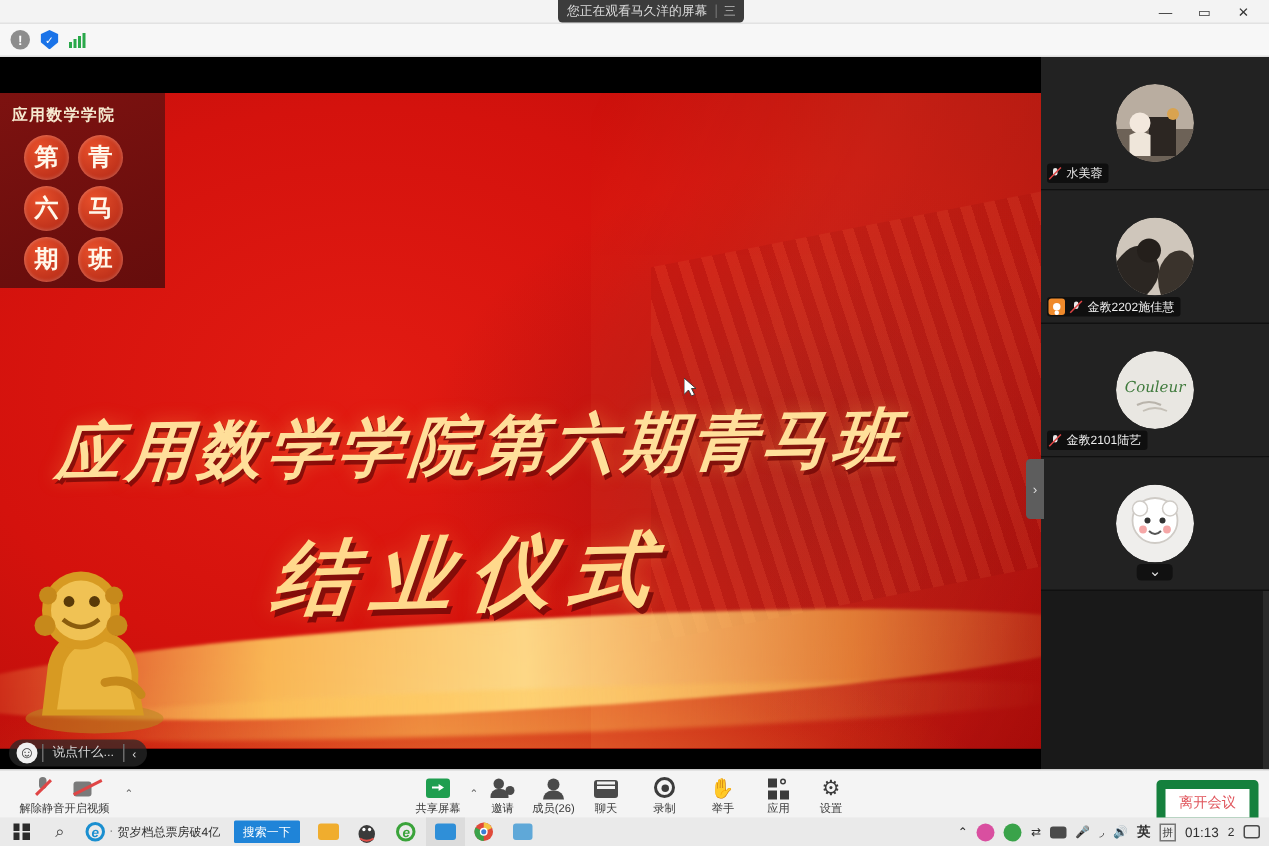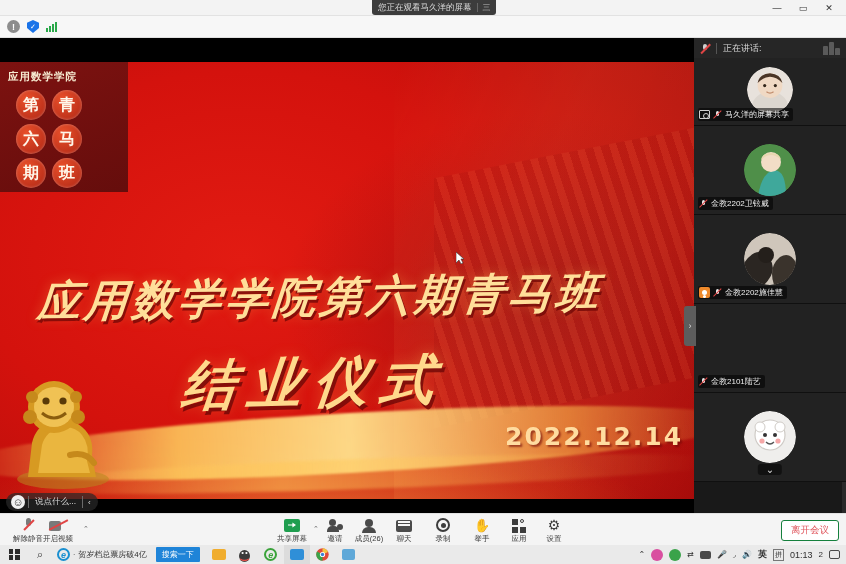--- a/index.html
+++ b/index.html
@@ -93,21 +93,21 @@
     background:linear-gradient(92deg, rgba(255,205,90,0) 0%, rgba(255,208,96,.85) 28%, rgba(255,225,140,.95) 50%, rgba(255,200,80,.55) 78%, rgba(255,190,60,0) 100%);
     transform:rotate(-3.2deg); filter:blur(1.2px); border-radius:50%;
   }
   .ribbon2 {
     position:absolute; left:-20px; bottom:10px; width:760px; height:30px;
     background:linear-gradient(92deg, rgba(255,190,70,0) 5%, rgba(255,200,90,.55) 40%, rgba(255,190,70,0) 95%);
     transform:rotate(-2deg); filter:blur(1.5px); border-radius:50%;
   }
 
   .logo-box {
-    position:absolute; left:0; top:0; width:128px; height:130px;
+    position:absolute; left:0; top:0; width:110px; height:130px;
     background:linear-gradient(160deg,#7d1210 0%,#650d0c 100%);
     padding:8px 6px 6px 8px;
   }
   .logo-title { color:#f6ead0; font-size:10.5px; letter-spacing:1px; font-weight:bold;
                 font-family:"DejaVu Sans",sans-serif; white-space:nowrap; }
   .seal-grid { margin-top:6px; display:grid; grid-template-columns:repeat(2,30px); gap:4px 6px; padding-left:8px;}
   .seal {
     width:30px; height:30px; border-radius:50%;
     background:radial-gradient(circle at 35% 30%, #e8502b, #c0321b 70%, #9b2412 100%);
     color:#fff7ea; font-size:16px; font-weight:bold; line-height:30px; text-align:center;
@@ -242,21 +242,21 @@
   .ic-rec::after{content:"";position:absolute;left:2.5px;top:2.5px;width:5px;height:5px;border-radius:50%;background:#3c3c3c;}
   .ic-hand { font-size:13px; color:#3c3c3c; line-height:13px;}
   .ic-apps { width:14px;height:13px; position:relative;}
   .ic-apps span{position:absolute;width:6px;height:6px;background:#3c3c3c;}
   .ic-apps span:nth-child(1){left:0;top:0;}
   .ic-apps span:nth-child(2){left:8px;top:0;border-radius:50%;background:none;border:1.6px solid #3c3c3c;width:4px;height:4px;}
   .ic-apps span:nth-child(3){left:0;top:8px;}
   .ic-apps span:nth-child(4){left:8px;top:8px;}
   .ic-gear { font-size:14px; color:#3c3c3c; line-height:14px;}
   .leave-btn {
-    position:absolute; right:7px; top:6px; border:1px solid #15803d; color:#e0555c;
+    position:absolute; right:7px; top:6px; border:6px solid #15803d; color:#e0555c;
     background:#fff; font-size:9.5px; padding:3px 9px; border-radius:3px;
   }
 
   
   .taskbar {
     position:absolute; left:0; top:545px; width:846px; height:19px;
     background:#eaeaea; display:flex; align-items:center;
   }
   .tb-start { width:28px; height:19px; display:flex;align-items:center;justify-content:center;}
   .win-logo { width:11px;height:11px; display:grid; grid-template-columns:1fr 1fr; grid-gap:1.4px;}
@@ -326,21 +326,20 @@
           <div class="seal">青</div>
           <div class="seal">六</div>
           <div class="seal">马</div>
           <div class="seal">期</div>
           <div class="seal">班</div>
         </div>
       </div>
 
       <div class="slide-title">应用数学学院第六期青马班</div>
       <div class="slide-sub">结业仪式</div>
-      <div class="slide-date">2022.12.14</div>
 
       <svg class="lion" viewBox="0 0 110 140">
         <ellipse cx="55" cy="128" rx="46" ry="10" fill="#b8891f" opacity=".55"></ellipse>
         <path d="M20 126 L24 92 Q28 74 45 70 Q62 66 74 76 Q86 86 84 104 L88 126 Z" fill="#d79a22"></path>
         <path d="M30 122 L34 94 Q38 80 52 77 Q66 74 74 84 Q82 94 79 110 L82 122 Z" fill="#eab63f"></path>
         <circle cx="46" cy="56" r="26" fill="#d79a22"></circle>
         <circle cx="46" cy="56" r="20" fill="#f0c254"></circle>
         <circle cx="38" cy="50" r="3.6" fill="#5a3a08"></circle>
         <circle cx="55" cy="50" r="3.6" fill="#5a3a08"></circle>
         <path d="M34 62 Q46 72 58 62" stroke="#8a5c0d" stroke-width="3" fill="none"></path>
@@ -359,86 +358,67 @@
     <div class="chat-bar">
       <div class="smiley">☺</div>
       <div class="chat-ph">说点什么...</div>
       <div class="chat-collapse">‹</div>
     </div>
 
     <div class="panel-arrow">›</div>
   </div>
 
   <div class="rail">
-    <div class="speaking-bar">
-      <span class="mic-mute"></span>
-      <span class="vsep"></span>
-      <span>正在讲话:</span>
-      <span class="wave">
-        <span style="height:9px"></span>
-          <span style="height:13px"></span>
-          <span style="height:7px"></span>
-      </span>
-    </div>
     <div class="rail-track"></div>
     <div class="rail-scroll"></div>
-
-    <div class="tile first">
-      <div class="avatar">
-        <svg viewBox="0 0 52 52">
-            <circle cx="26" cy="26" r="26" fill="#e8e2dc"></circle>
-          <ellipse cx="26" cy="44" rx="20" ry="16" fill="#dcd6cf"></ellipse>
-          <circle cx="26" cy="21" r="14" fill="#f0d9c4"></circle>
-          <path d="M12 18 Q26 4 40 18 Q38 8 26 7 Q14 8 12 18" fill="#4a3526"></path>
-          <circle cx="20" cy="21" r="1.8" fill="#33271c"></circle>
-            <circle cx="32" cy="21" r="1.8" fill="#33271c"></circle>
-          <path d="M22 28 Q26 31 30 28" stroke="#c08a6a" stroke-width="1.4" fill="none"></path>
-        </svg>
-      </div>
-      <div class="nameplate">
-        <span class="badge-share"></span>
-        <span class="mini-mic"></span>
-        <span class="np-text">马久洋的屏幕共享</span>
-      </div>
-    </div>
 
 
     <div class="tile">
       <div class="avatar">
         <svg viewBox="0 0 52 52">
-            <circle cx="26" cy="26" r="26" fill="#3e7a3c"></circle>
-          <circle cx="26" cy="26" r="26" fill="#57994f" opacity=".7"></circle>
-          <path d="M14 52 Q18 28 30 26 Q42 26 42 52 Z" fill="#3fa89b"></path>
-          <circle cx="27" cy="18" r="10" fill="#f2ddc6"></circle>
-          <path d="M17 16 Q27 6 37 16 Q36 9 27 9 Q18 9 17 16" fill="#e8d7b0"></path>
+            <circle cx="26" cy="26" r="26" fill="#b9ada0"></circle>
+          <rect x="0" y="30" width="52" height="22" fill="#6d6257"></rect>
+          <rect x="22" y="22" width="18" height="26" fill="#2c2622"></rect>
+          <circle cx="16" cy="26" r="7" fill="#f3e8dd"></circle>
+          <path d="M9 34 Q16 30 23 34 L23 48 L9 48 Z" fill="#efe6da"></path>
+          <circle cx="38" cy="20" r="4" fill="#d9a34f"></circle>
         </svg>
       </div>
       <div class="nameplate">
         <span class="mini-mic"></span>
-        <span class="np-text">金教2202卫铉威</span>
-      </div>
-    </div>
+        <span class="np-text">水美蓉</span>
+      </div>
+    </div>
+
 
     <div class="tile">
       <div class="avatar">
         <svg viewBox="0 0 52 52">
             <circle cx="26" cy="26" r="26" fill="#cfc6bb"></circle>
           <path d="M0 30 Q14 10 26 26 Q34 38 20 52 L0 52 Z" fill="#2b2622"></path>
           <path d="M30 52 Q24 34 36 24 Q46 18 52 30 L52 52 Z" fill="#3a332c"></path>
           <circle cx="22" cy="22" r="8" fill="#241f1b"></circle>
         </svg>
       </div>
       <div class="nameplate">
         <span class="badge-host"></span>
         <span class="mini-mic"></span>
         <span class="np-text">金教2202施佳慧</span>
       </div>
     </div>
 
     <div class="tile">
+      <div class="avatar">
+        <svg viewBox="0 0 52 52">
+            <circle cx="26" cy="26" r="26" fill="#e9e7e2"></circle>
+          <text x="26" y="27" font-size="10" font-family="DejaVu Serif, serif" font-style="italic" fill="#3f7a3c" text-anchor="middle">Couleur</text>
+          <path d="M14 36 Q22 32 30 36" stroke="#b9b4ab" stroke-width="1.4" fill="none"></path>
+          <path d="M18 40 Q26 36 34 40" stroke="#c5c0b7" stroke-width="1.2" fill="none"></path>
+        </svg>
+      </div>
       <div class="nameplate">
         <span class="mini-mic"></span>
         <span class="np-text">金教2101陆艺</span>
       </div>
     </div>
 
     <div class="tile">
       <div class="avatar">
         <svg viewBox="0 0 52 52">
             <circle cx="26" cy="26" r="26" fill="#efeeec"></circle>

